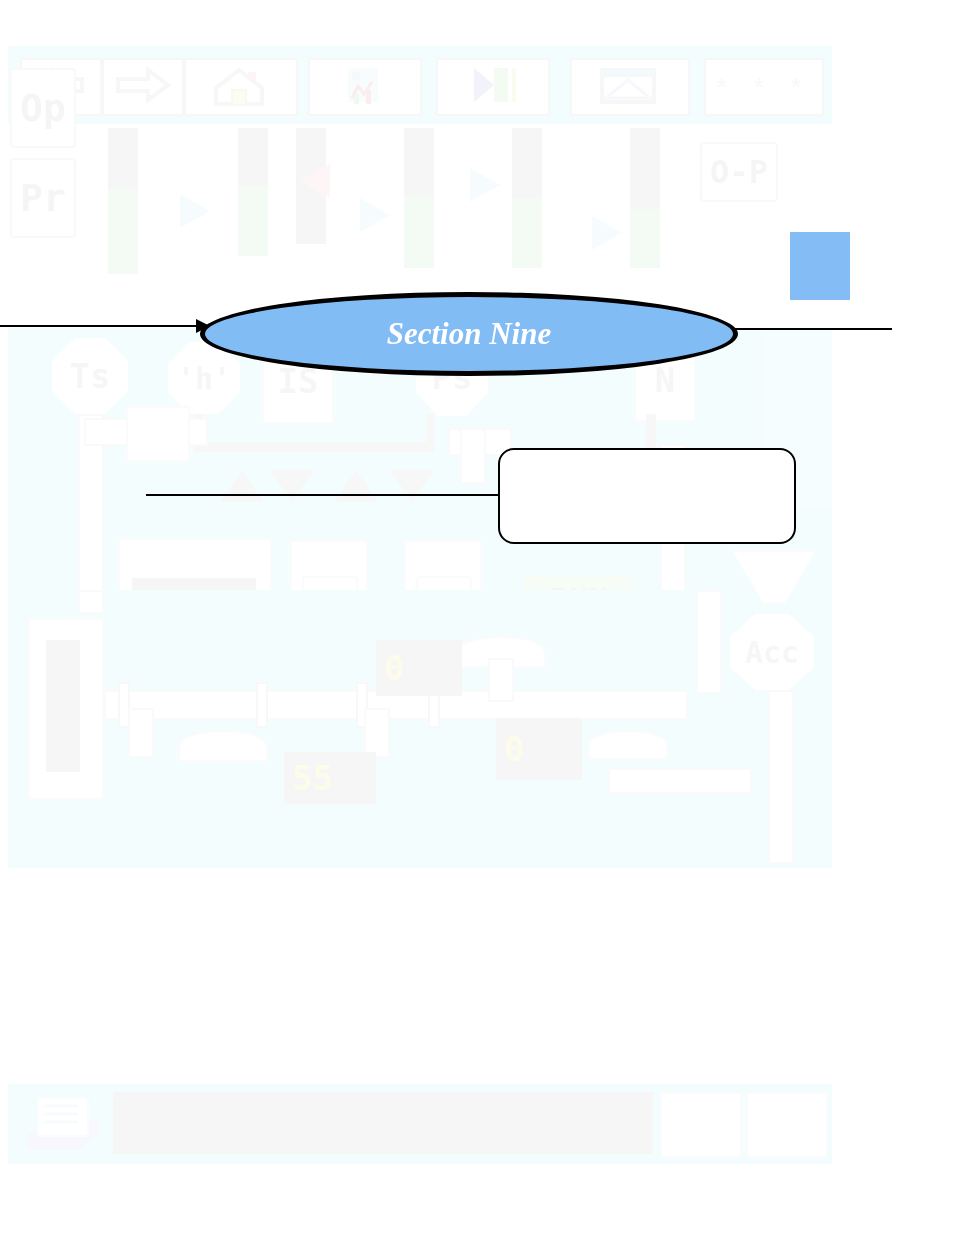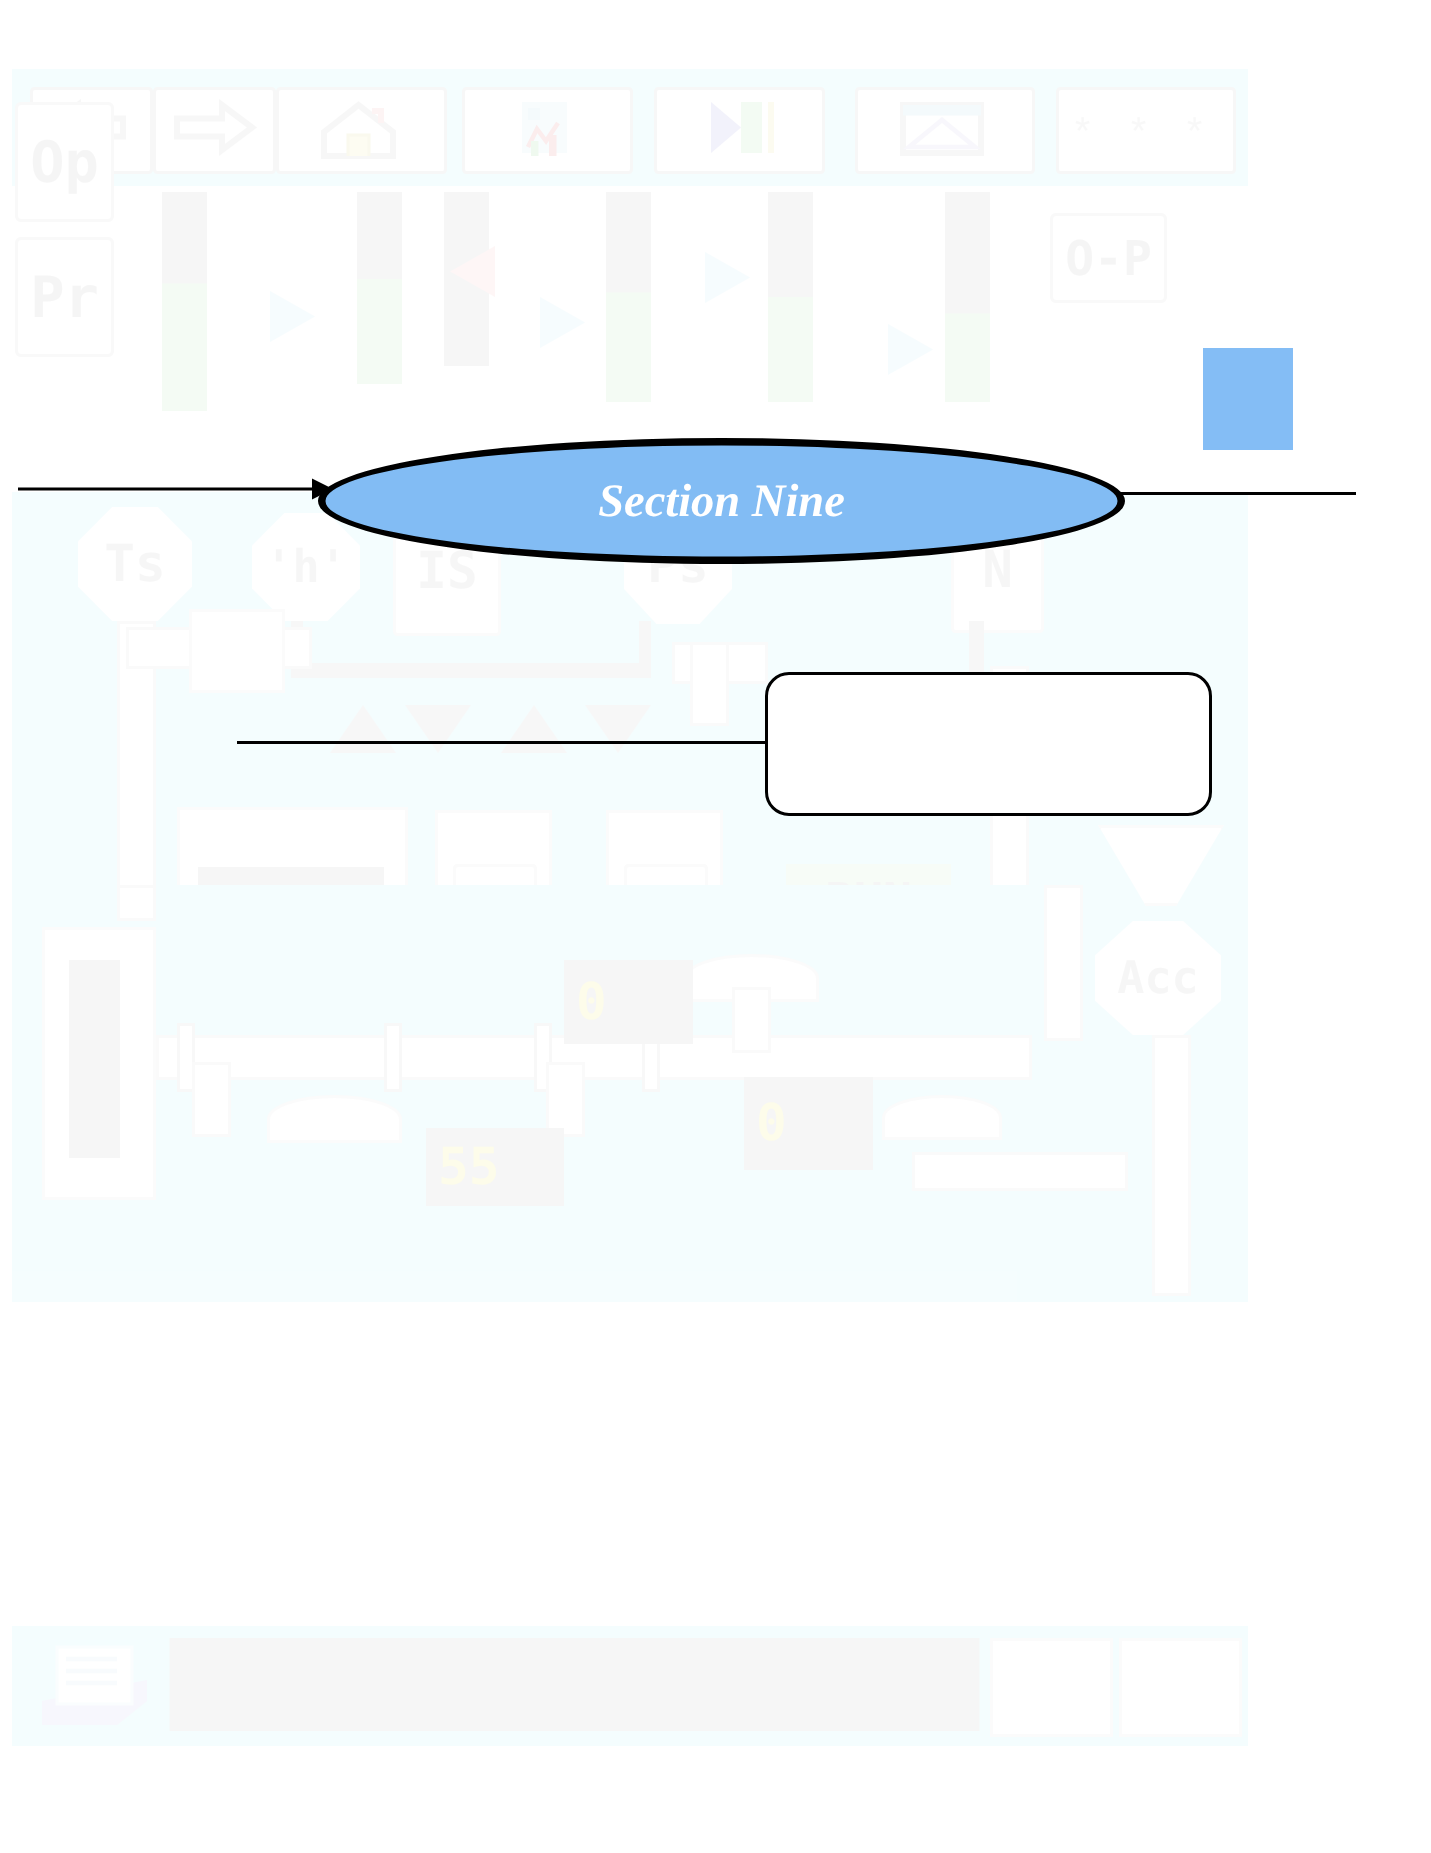--- a/index.html
+++ b/index.html
@@ -65,21 +65,21 @@
   .mbtn{position:absolute;height:56px;background:#fff;border:2px solid #e3e3e3;
         border-radius:4px;font-family:"DejaVu Sans Mono",monospace;font-weight:bold;
         font-size:30px;display:flex;align-items:center;justify-content:center;}
 
   
   #status{left:8px;top:1038px;width:824px;height:80px;}
   #statusfill{position:absolute;left:105px;top:8px;width:540px;height:62px;background:#d7d7d7;}
   .sbtn{position:absolute;top:8px;width:78px;height:62px;background:#fff;border:2px solid #eee;}
 
   
-  #overlay{position:absolute;left:12px;top:0;width:822px;height:1235px;pointer-events:none;}
+  #overlay{position:absolute;left:0;top:0;width:822px;height:1235px;pointer-events:none;}
   #ellipse{position:absolute;left:200px;top:292px;width:528px;height:74px;
            background:#82bcf4;border:5px solid #000;border-radius:50%;
            display:flex;align-items:center;justify-content:center;
            font-family:"Liberation Serif",serif;font-style:italic;font-weight:bold;
            font-size:31px;color:#ffffff;}
   #callout{position:absolute;left:498px;top:448px;width:294px;height:92px;
            background:#fff;border:2px solid #000;border-radius:16px;}
   #bluesq{position:absolute;left:790px;top:232px;width:60px;height:68px;background:#84bdf5;}
 </style>
 </head>

